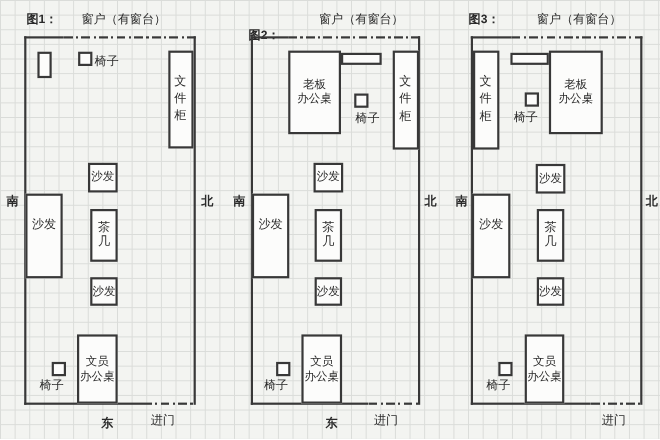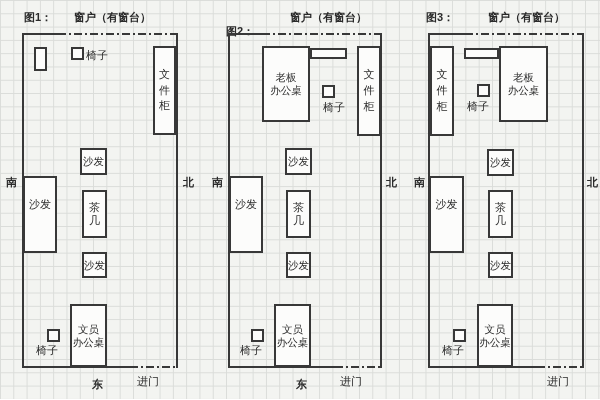--- a/index.html
+++ b/index.html
@@ -7,29 +7,29 @@
   .stage{
     position:relative;width:600px;height:399px;overflow:hidden;
     background-color:#f3f4f1;
     background-image:
       linear-gradient(#dadcd9 1px, transparent 1px),
       linear-gradient(90deg,#dadcd9 1px, transparent 1px);
     background-size:13.3px 13.3px;
   }
   .figure{position:absolute;top:0;width:200px;height:400px;}
   .fig-title{position:absolute;font-size:11px;font-weight:bold;white-space:nowrap;}
-  .win-label{position:absolute;font-size:11px;font-weight:bold;white-space:nowrap;letter-spacing:0px;}
+  .win-label{position:absolute;font-size:11px;font-weight:normal;white-space:nowrap;letter-spacing:0px;}
   .wall{position:absolute;background:#383838;}
   .wall-dash{position:absolute;height:2px;
     background-image:repeating-linear-gradient(90deg,#383838 0 8px,rgba(0,0,0,0) 8px 11px,#383838 11px 13px,rgba(0,0,0,0) 13px 16px);}
   .box{position:absolute;box-sizing:border-box;border:2px solid #383838;background:#fcfcfb;
     display:flex;align-items:center;justify-content:center;text-align:center;}
   .lbl{font-size:11px;line-height:1.15;white-space:pre-line;}
   .lbl-sm{font-size:10.5px;line-height:1.2;white-space:pre-line;}
-  .v-lbl{font-size:11px;line-height:1.45;width:12px;word-break:break-all;text-align:center;}
+  .v-lbl{font-size:11px;line-height:1.45;width:12px;word-break:break-all;text-align:left;}
   .free-lbl{position:absolute;font-size:11px;white-space:nowrap;}
   .compass{position:absolute;font-size:11px;font-weight:bold;white-space:nowrap;}
 </style>
 </head>
 <body>
 
 <div class="stage">
 
   <div class="figure" style="left:0">
     <div class="fig-title" style="left:24px;top:10px">图1：</div>

